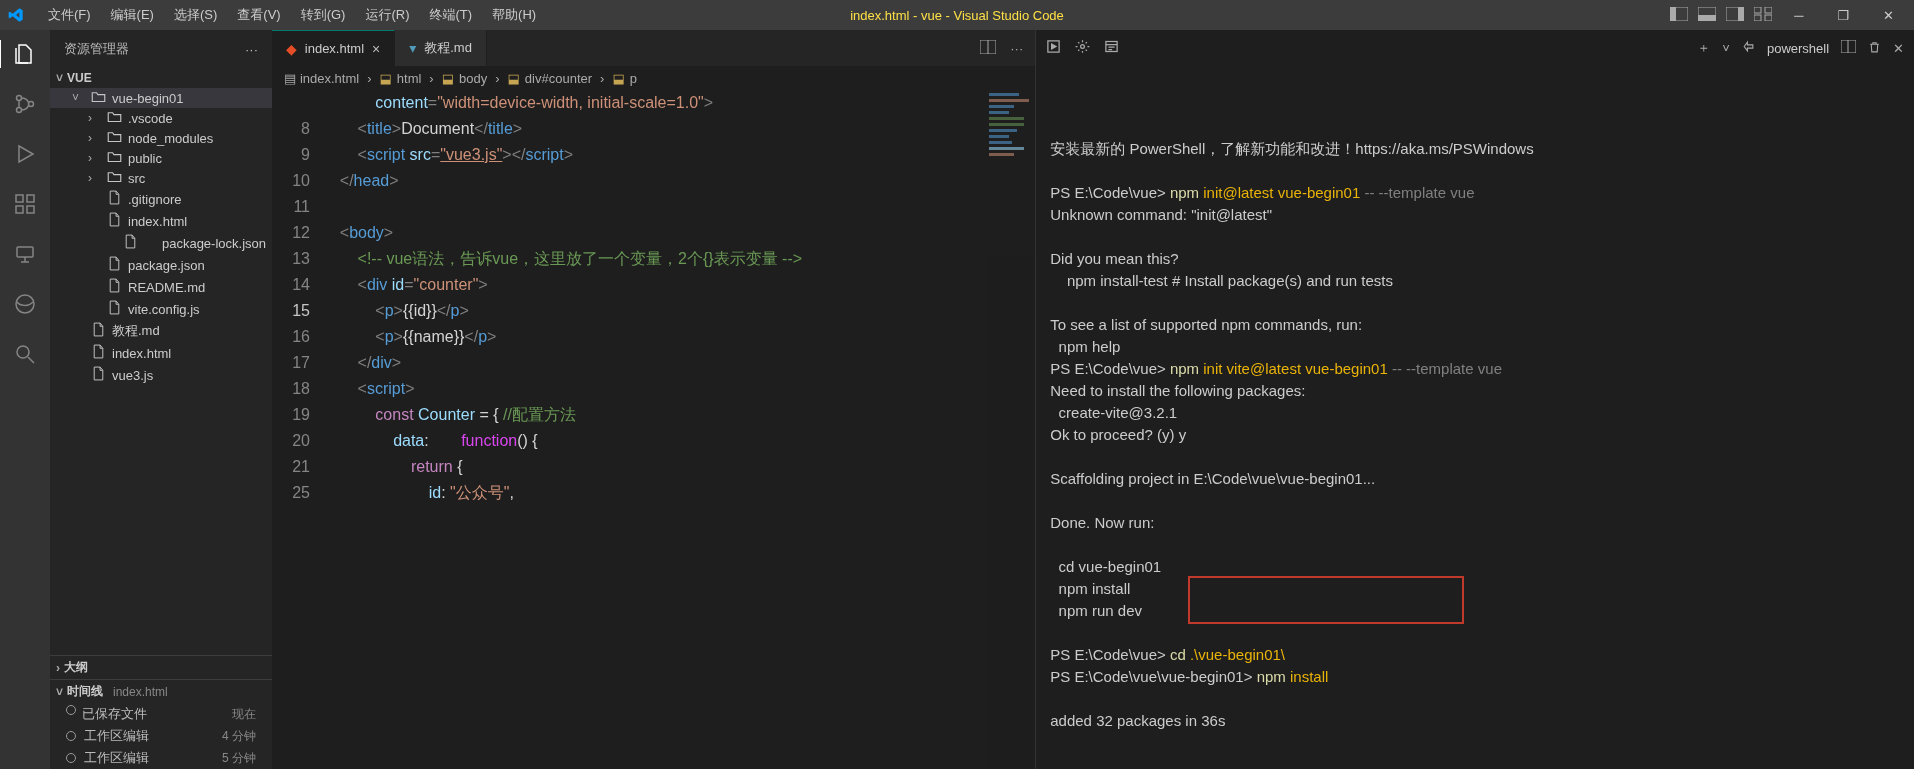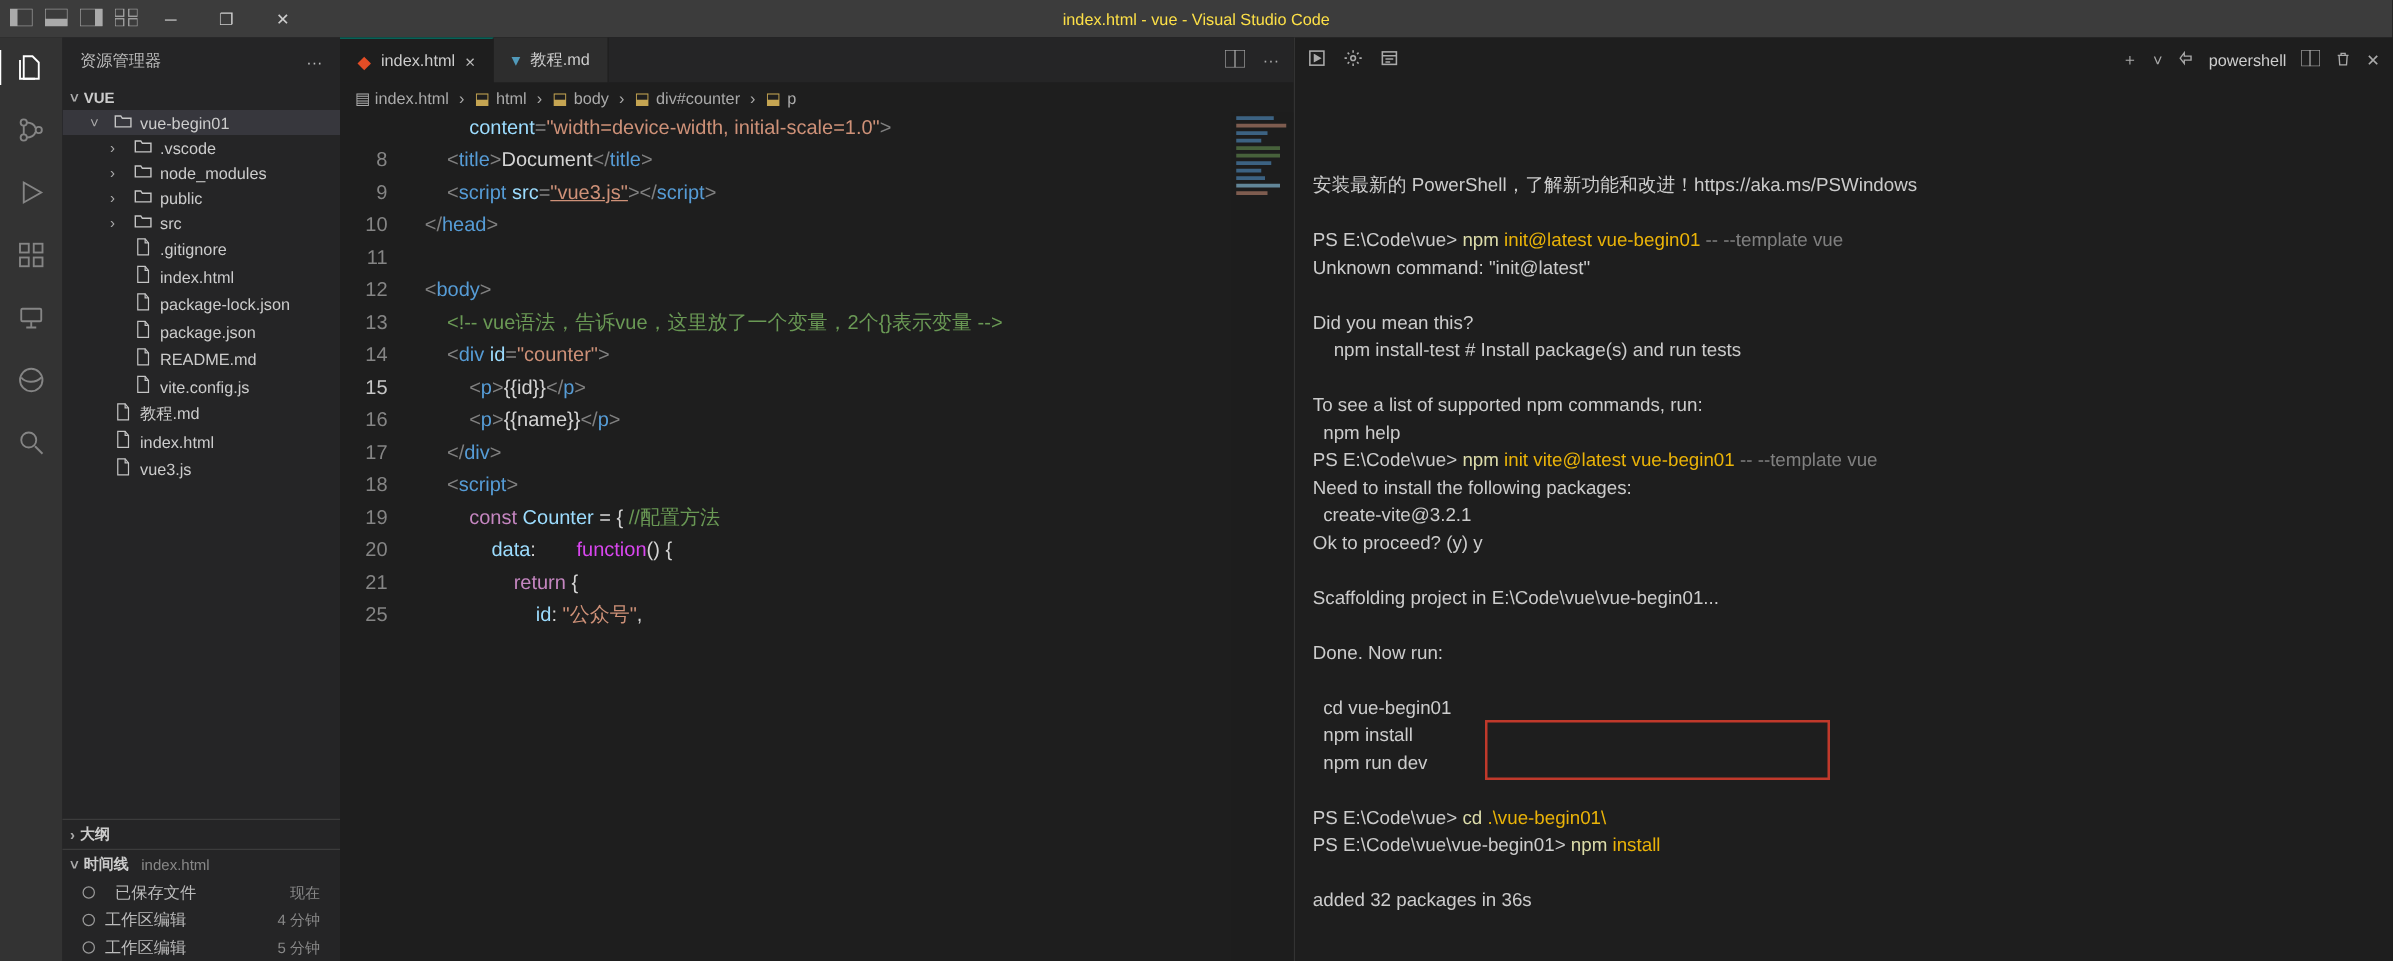--- a/index.html
+++ b/index.html
@@ -96,20 +96,37 @@
 .term-cmd { color: #dcdcaa; }
 .term-arg { color: #eab308; }
 .term-flag { color: #808080; }
 .redbox { position: absolute; left: 160px; top: 480px; width: 264px; height: 44px; border: 2px solid #c0392b; pointer-events: none; }
 
 </style>
 </head>
 <body>
 
 <div class="title-bar">
+  <div class="title-left">
+    <span class="vscode-logo">
+      <svg viewBox="0 0 24 24" fill="none">
+          <path d="M17 2 L22 5 V19 L17 22 L7 14 L3 17 L1 16 V8 L3 7 L7 10 L17 2 Z M17 8 L12 12 L17 16 Z" fill="#0098ff"></path>
+        </svg>
+    </span>
+    <div class="menu-items" id="menu-bar">
+        <span class="menu-item">文件(F)</span>
+        <span class="menu-item">编辑(E)</span>
+        <span class="menu-item">选择(S)</span>
+        <span class="menu-item">查看(V)</span>
+        <span class="menu-item">转到(G)</span>
+        <span class="menu-item">运行(R)</span>
+        <span class="menu-item">终端(T)</span>
+        <span class="menu-item">帮助(H)</span>
+      </div>
+  </div>
   <div class="title-center">index.html - vue - Visual Studio Code</div>
   <div class="title-right">
     <span>
       <svg width="18" height="14">
           <rect x="0" y="0" width="18" height="14" fill="none" stroke="#aaa"></rect>
           <rect x="0" y="0" width="6" height="14" fill="#aaa"></rect>
         </svg>
     </span>
     <span>
       <svg width="18" height="14">
@@ -241,21 +258,21 @@
           <span class="tree-label">.gitignore</span>
         </div>
         <div class="tree-row" style="padding-left: 38px;">
           <span class="tree-chev"></span>
           <span class="tree-icon file-icon"><svg width="13" height="15" viewBox="0 0 24 28" fill="none" stroke="currentColor" stroke-width="1.8">
               <path d="M4 2h11l5 6v18H4z"></path>
               <path d="M15 2v6h5"></path>
             </svg></span>
           <span class="tree-label">index.html</span>
         </div>
-        <div class="tree-row" style="padding-left: 38px;">
+        <div class="tree-row" style="padding-left: 38px; justify-content: space-between;">
           <span class="tree-chev"></span>
           <span class="tree-icon file-icon"><svg width="13" height="15" viewBox="0 0 24 28" fill="none" stroke="currentColor" stroke-width="1.8">
               <path d="M4 2h11l5 6v18H4z"></path>
               <path d="M15 2v6h5"></path>
             </svg></span>
           <span class="tree-label">package-lock.json</span>
         </div>
         <div class="tree-row" style="padding-left: 38px;">
           <span class="tree-chev"></span>
           <span class="tree-icon file-icon"><svg width="13" height="15" viewBox="0 0 24 28" fill="none" stroke="currentColor" stroke-width="1.8">
@@ -310,21 +327,21 @@
         <span>大纲</span>
     </div>
     <div class="timeline-section">
       <div class="section-header">
         <span class="chev">˅</span>
         <span>时间线</span>
         <span style="color:#888;font-weight:400;margin-left:6px">index.html</span>
       </div>
       <div id="timeline-items">
           <div class="timeline-item">
-            <span style="display:flex;align-items:center;gap:16px">
+            <span style="display:flex;gap:6px">
               <span class="dot"></span>
               <span>已保存文件</span>
             </span>
             <span class="time">现在</span>
           </div>
           <div class="timeline-item">
             <span style="display:flex;align-items:center;gap:8px">
               <span class="dot"></span>
               <span>工作区编辑</span>
             </span>

